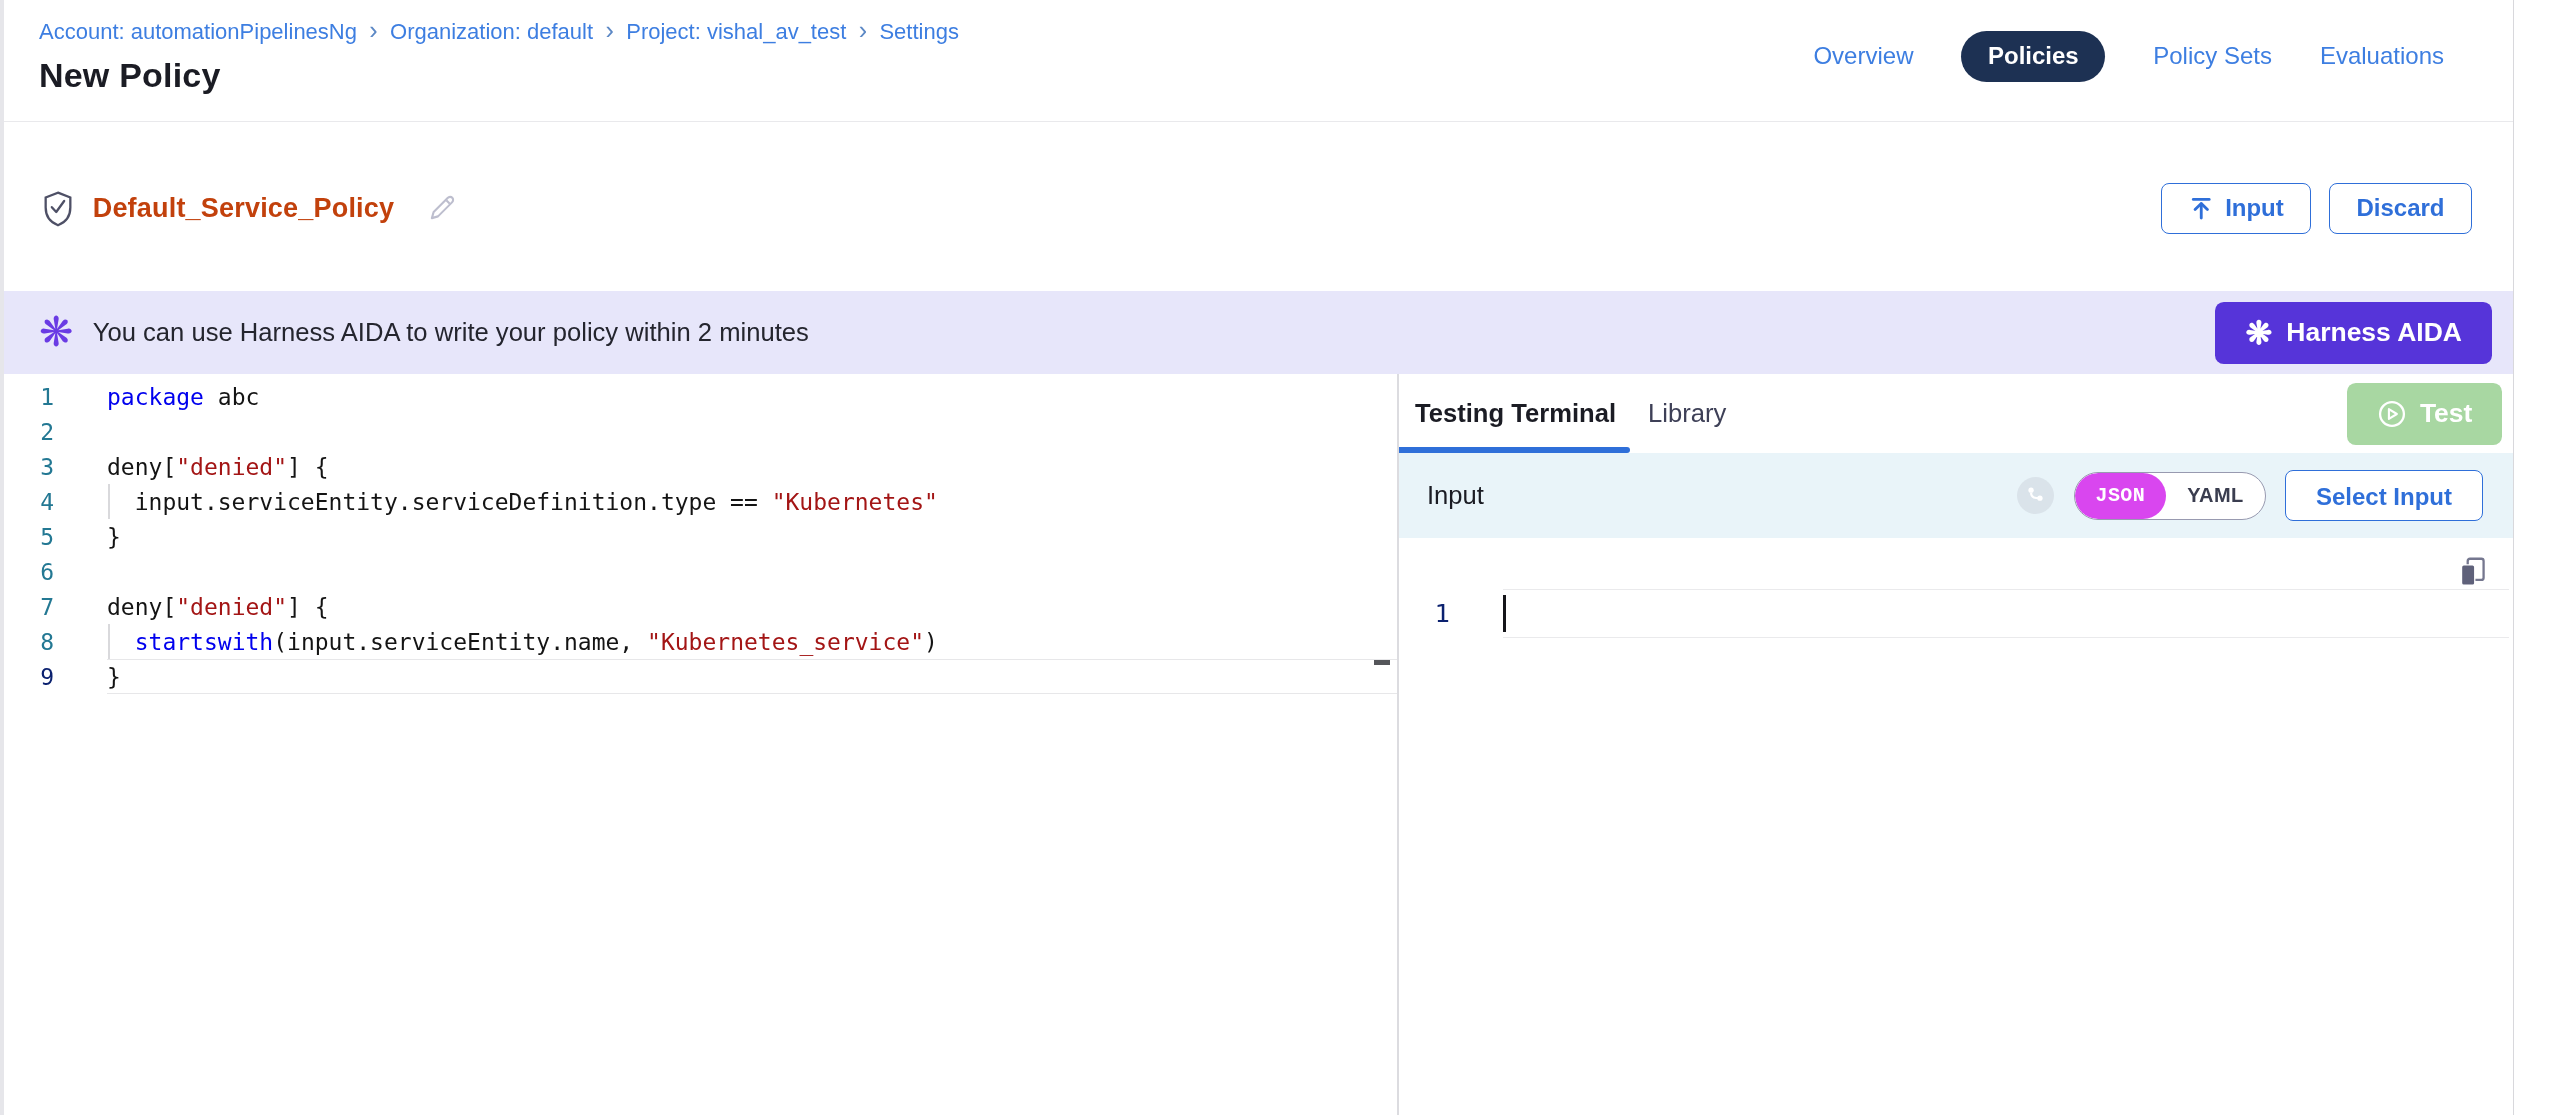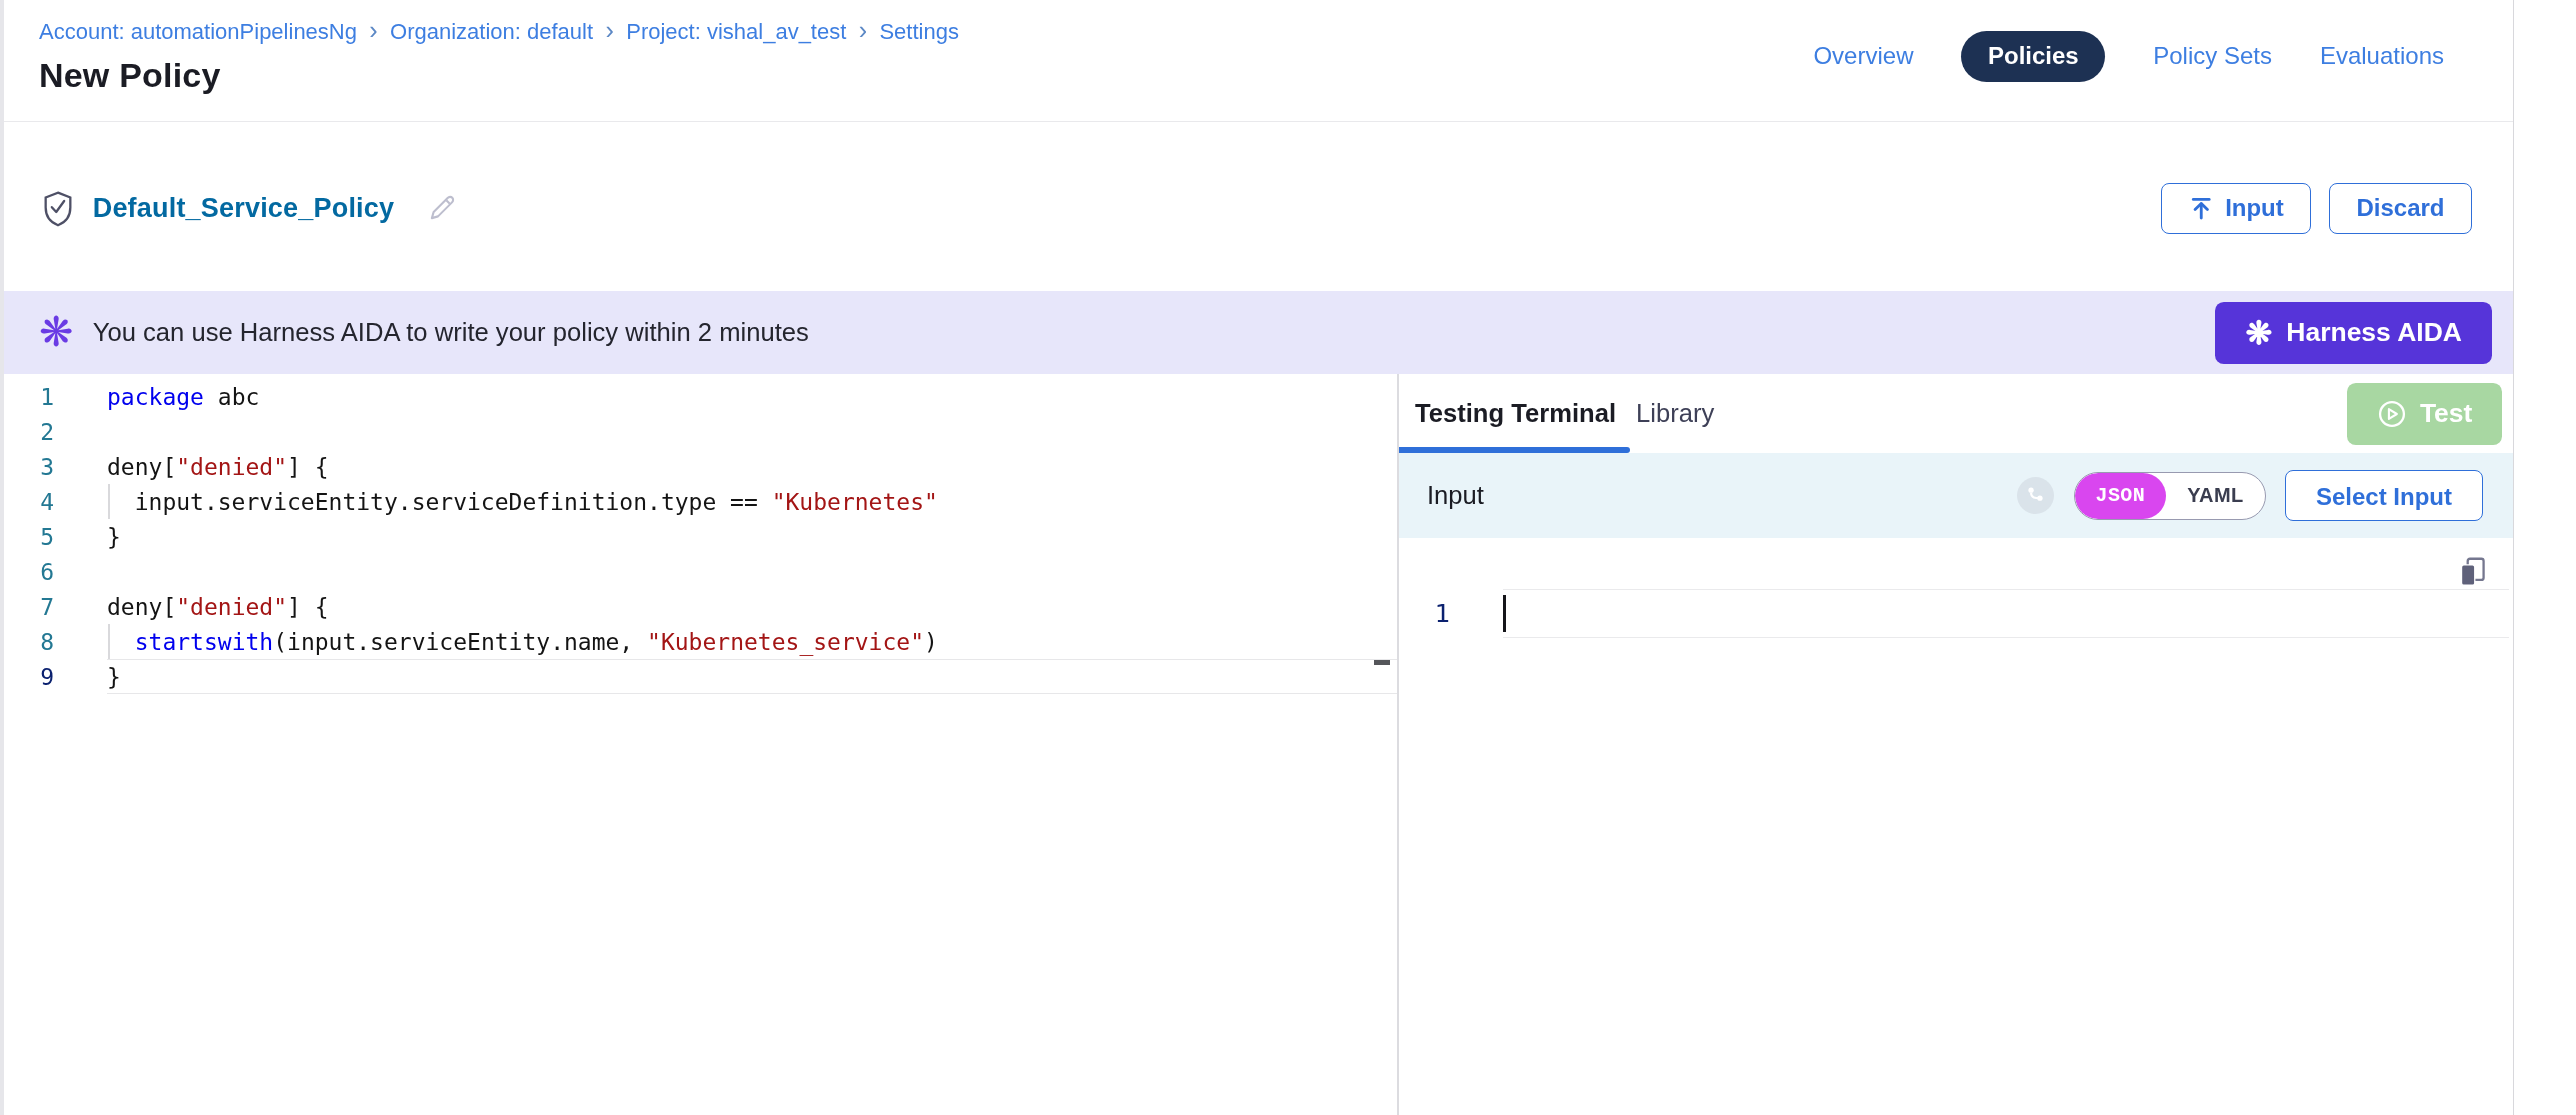--- a/index.html
+++ b/index.html
@@ -17,21 +17,21 @@
   .crumb { color:#3d7ee1; white-space:nowrap; cursor:pointer; }
   .crumb-sep { color:#5c88c5; font-size:25px; line-height:1; transform:translateY(-1.8px); }
   .page-title { position:absolute; left:39px; top:56px; font-size:34px; font-weight:700; color:#1b1c24; letter-spacing:0.2px; }
   .top-nav { position:absolute; right:69px; top:0; height:112px; display:flex; align-items:center; gap:48px; }
   .nav-tab { font-size:24px; font-weight:500; color:#3d7ee1; white-space:nowrap; cursor:pointer; }
   .nav-tab.active { background:#1d3153; color:#ffffff; font-weight:600; border-radius:882px; padding:11.5px 26.5px; }
 
   
   .toolbar-row { position:absolute; left:0; top:124px; width:2513px; height:168px; background:#fff; }
   .policy-title-group { position:absolute; left:41px; top:0; height:100%; display:flex; align-items:center; gap:17.7px; }
-  .policy-name { font-size:27px; font-weight:700; color:#0369a1; letter-spacing:0.2px; }
+  .policy-name { font-size:27px; font-weight:700; color:#c2410c; letter-spacing:0.2px; }
   .edit-pencil { margin-left:12.4px; display:flex; align-items:center; cursor:pointer; }
   .toolbar-actions { position:absolute; right:41px; top:0; height:100%; display:flex; align-items:center; gap:17.7px; }
   .btn-outline { display:flex; align-items:center; gap:10.6px; height:51px; padding:0 26.5px; background:#fff;
                  border:1.8px solid #2f6fd9; border-radius:8px; color:#2f6fd9; font-size:24px; font-weight:600;
                  font-family:"Liberation Sans", sans-serif; cursor:pointer; }
 
   
   .aida-banner { position:absolute; left:0; top:291px; width:2513px; height:83px; background:#e7e6fa; }
   .banner-inner { display:flex; align-items:center; height:100%; padding-left:39px; }
   .aida-flower { font-size:41px; line-height:1; color:#6a3be4; }
@@ -200,21 +200,21 @@
             <span class="code-col active-line"><span class="tok-p">}</span></span>
           </div>
         </div>
       <div class="overview-dash"></div>
     </div>
 
     <div class="pane-divider"></div>
 
     <div class="right-pane">
       <div class="tester-tabs-row">
-        <div id="tester-tabs" style="display:flex; gap:20px; align-items:flex-start;">
+        <div id="tester-tabs" style="display:flex; gap:32px; align-items:flex-start;">
             <div class="tester-tab active">Testing Terminal</div>
             <div class="tester-tab">Library</div>
           </div>
         <div class="tab-underline"></div>
         <button class="test-button">
           <span>
             <svg width="30" height="30" viewBox="0 0 34 34" fill="none">
               <circle cx="17" cy="17" r="13.5" stroke="#ffffff" stroke-width="2.6"></circle>
               <path d="M13.5 11.5 L22.5 17 L13.5 22.5 Z" stroke="#ffffff" stroke-width="2.4" stroke-linejoin="round"></path>
             </svg>

